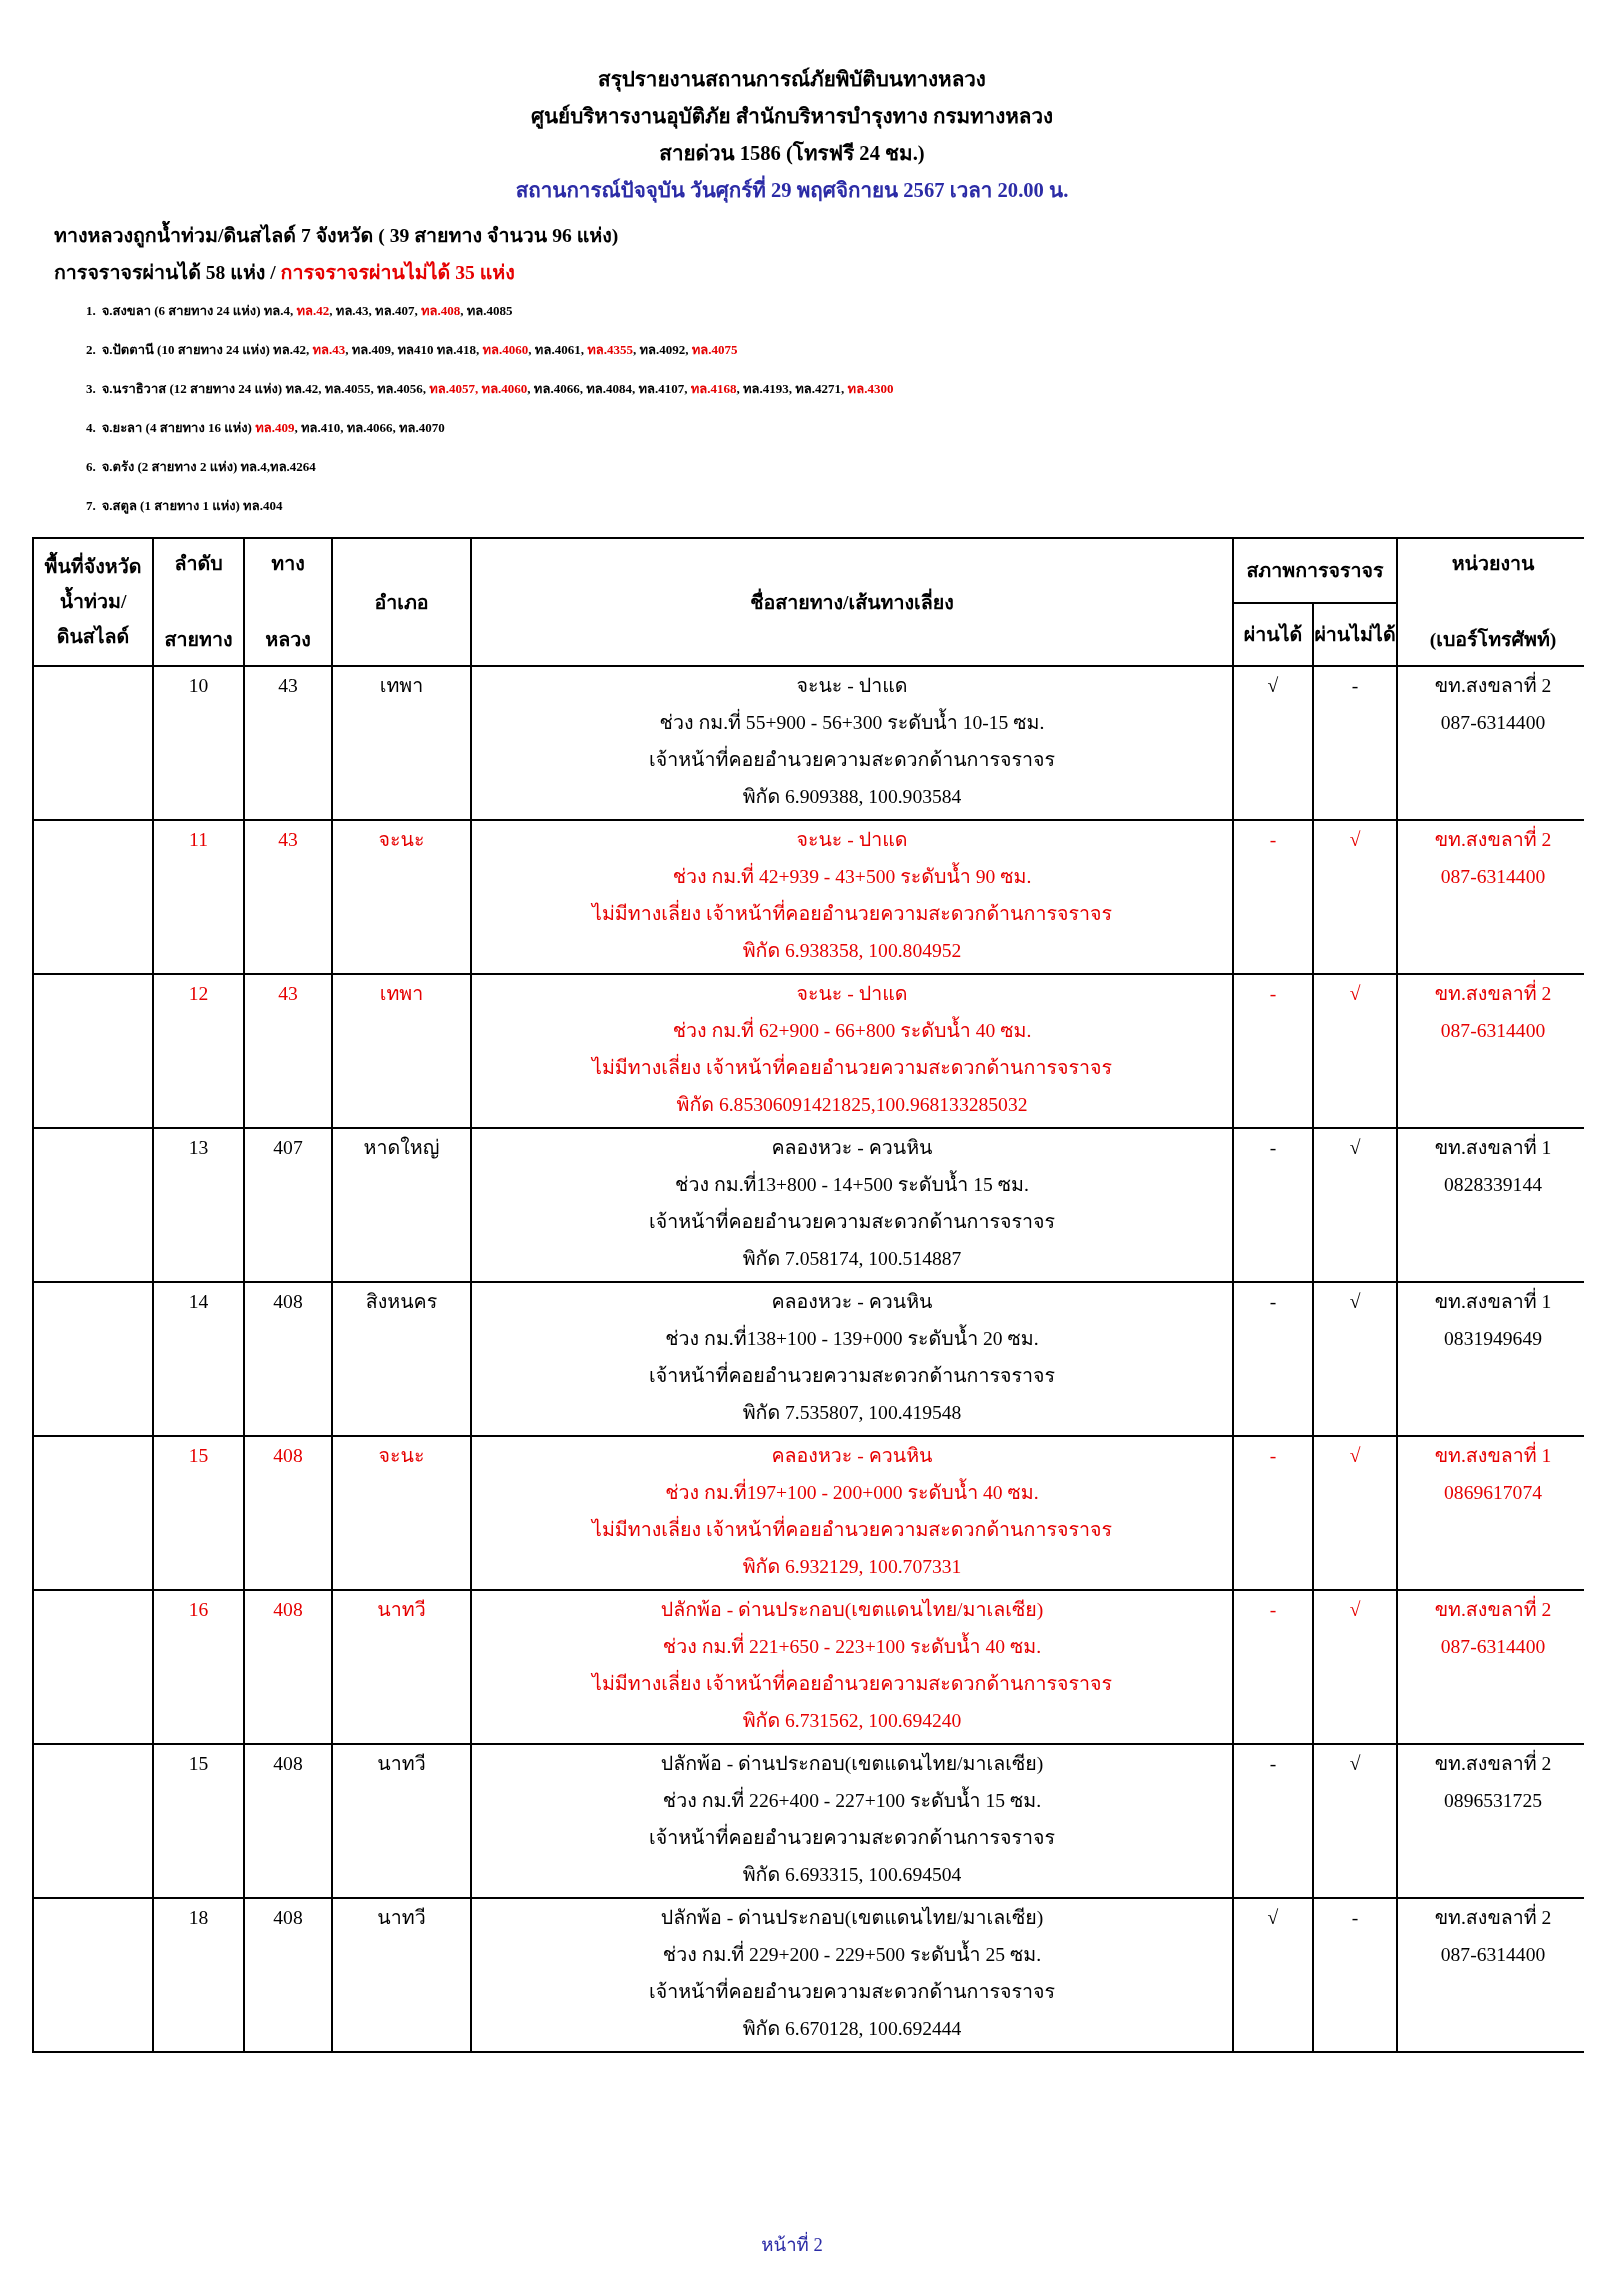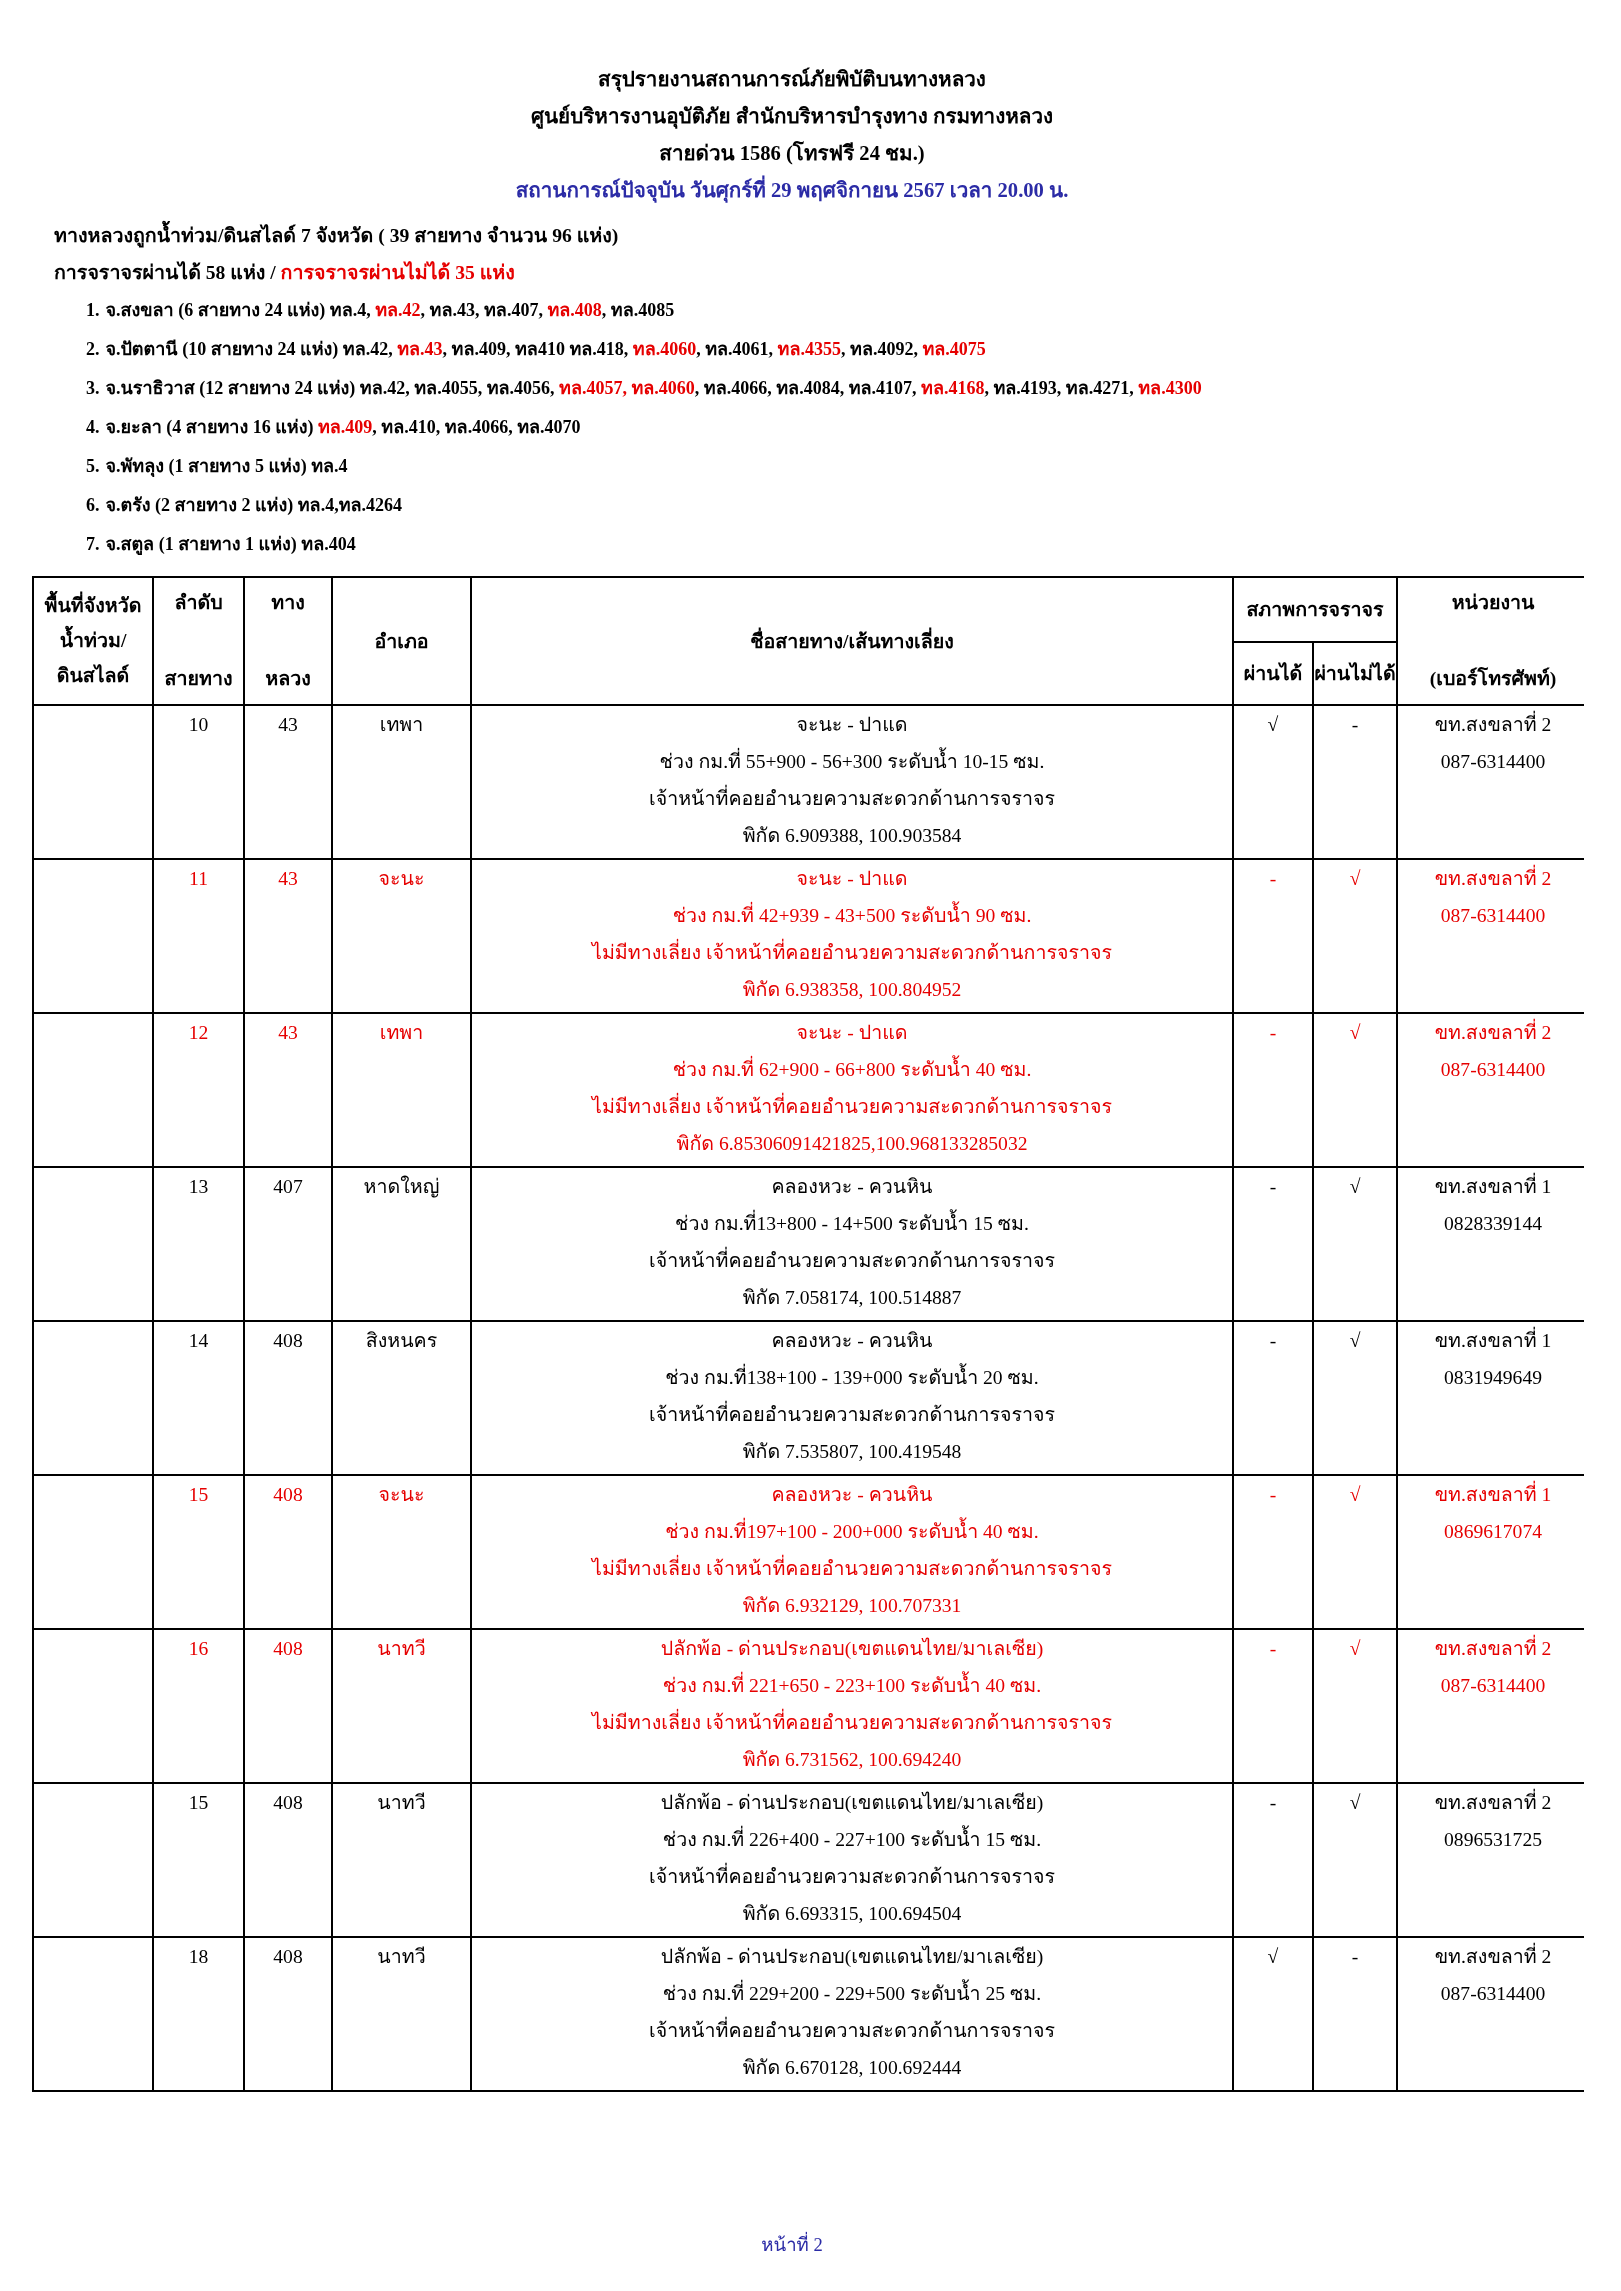--- a/index.html
+++ b/index.html
@@ -16,21 +16,21 @@
   .page{position:relative;width:1584px;height:2292px;overflow:hidden;}
 
   
   .title-block{padding-top:61px;text-align:center;font-weight:bold;font-size:20.6px;line-height:37px;}
   .status-line{color:var(--navy);}
 
   
   .summary{margin:7.8px 0 0 54px;font-size:19.6px;line-height:37px;font-weight:bold;}
   .red{color:var(--red);}
 
-  ol.province-list{list-style:none;margin:0;padding:0 0 0 32px;font-size:18px;line-height:39px;}
+  ol.province-list{list-style:none;margin:0;padding:0 0 0 32px;font-size:13px;line-height:39px;}
   ol.province-list li{white-space:nowrap;}
   ol.province-list .li-no{display:inline-block;margin-right:5.9px;}
 
   
   table.report{
     border-collapse:collapse;
     table-layout:fixed;
     width:1556px;
     margin:11.8px 0 0 32px;
     border:2.9px solid var(--line);
@@ -80,21 +80,20 @@
   <div class="summary">
     <div>ทางหลวงถูกน้ำท่วม/ดินสไลด์ 7 จังหวัด ( 39 สายทาง จำนวน 96 แห่ง)</div>
     <div>
       <span>การจราจรผ่านได้ 58 แห่ง / </span><span class="red">การจราจรผ่านไม่ได้ 35 แห่ง</span>
     </div>
     <ol class="province-list">
         <li><span class="li-no">1.</span><span>จ.สงขลา (6 สายทาง 24 แห่ง) ทล.4, </span><span class="red">ทล.42</span><span>, ทล.43, ทล.407, </span><span class="red">ทล.408</span><span>, ทล.4085</span></li>
         <li><span class="li-no">2.</span><span>จ.ปัตตานี (10 สายทาง 24 แห่ง) ทล.42, </span><span class="red">ทล.43</span><span>, ทล.409, ทล410 ทล.418, </span><span class="red">ทล.4060</span><span>, ทล.4061, </span><span class="red">ทล.4355</span><span>, ทล.4092, </span><span class="red">ทล.4075</span></li>
         <li><span class="li-no">3.</span><span>จ.นราธิวาส (12 สายทาง 24 แห่ง) ทล.42, ทล.4055, ทล.4056, </span><span class="red">ทล.4057, ทล.4060</span><span>, ทล.4066, ทล.4084, ทล.4107, </span><span class="red">ทล.4168</span><span>, ทล.4193, ทล.4271, </span><span class="red">ทล.4300</span></li>
         <li><span class="li-no">4.</span><span>จ.ยะลา (4 สายทาง 16 แห่ง) </span><span class="red">ทล.409</span><span>, ทล.410, ทล.4066, ทล.4070</span></li>
-        <li><span class="li-no">5.</span><span>จ.พัทลุง (1 สายทาง 5 แห่ง) ทล.4</span></li>
         <li><span class="li-no">6.</span><span>จ.ตรัง (2 สายทาง 2 แห่ง) ทล.4,ทล.4264</span></li>
         <li><span class="li-no">7.</span><span>จ.สตูล (1 สายทาง 1 แห่ง) ทล.404</span></li>
       </ol>
   </div>
 
   <table class="report">
     <colgroup>
       <col style="width:120px">
         <col style="width:91px">
         <col style="width:88px">

